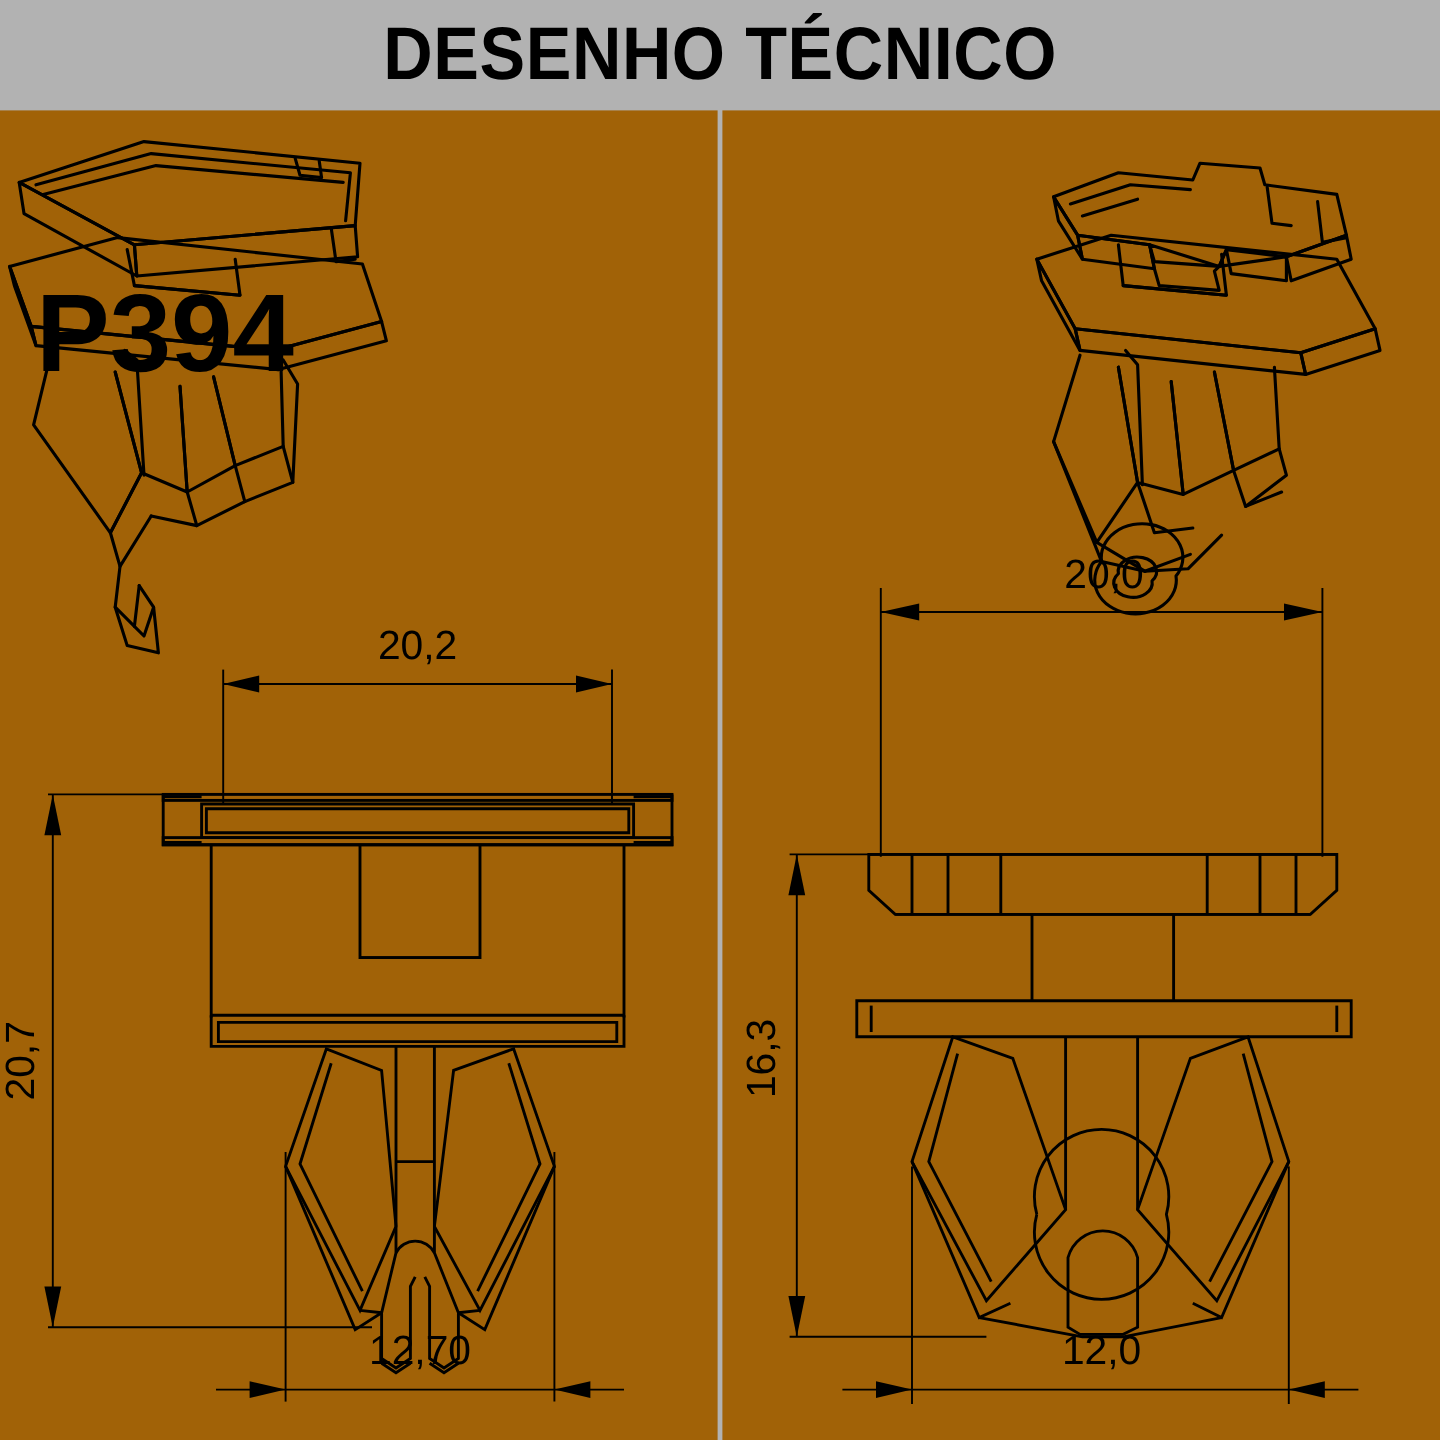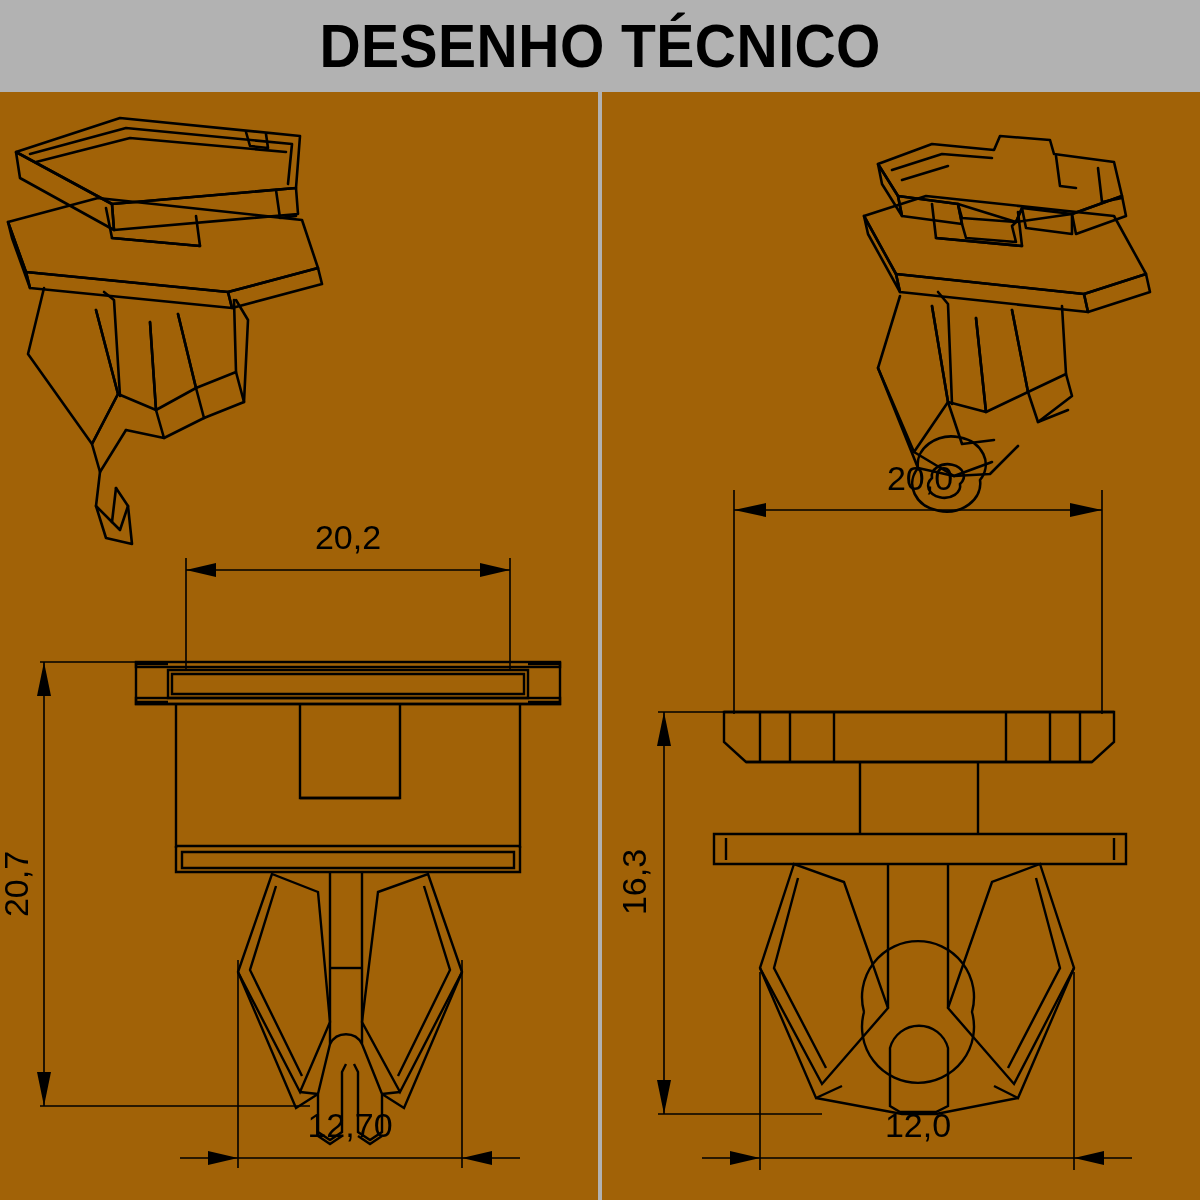--- a/index.html
+++ b/index.html
@@ -91,20 +91,21 @@
 <div id="page">
 
   <div id="header-bar">
     <div id="header-title">DESENHO TÉCNICO</div>
   </div>
 
   <div id="divider"></div>
 
   <div class="panel" id="panel-left">
 
+    <div class="part-code" id="code-left">P394</div>
 
     <svg class="drawing-svg" viewBox="0 0 598 1108">
       <g fill="none" stroke="#000" stroke-width="2.6" stroke-linejoin="round" stroke-linecap="round">
 
         <path d="M16 60 L120 26 L300 44 L296 96 L112 112 Z" transform="translate(0,0)"></path>
         <path d="M16 60 L20 86 L114 138 L112 112 Z"></path>
         <path d="M112 112 L114 138 L298 122 L296 96 Z"></path>
         <path d="M30 62 L126 36 L292 52 L288 92"></path>
         <path d="M36 70 L130 46 L286 60"></path>
         <path d="M246 40 L250 54 L268 56 L266 42"></path>

